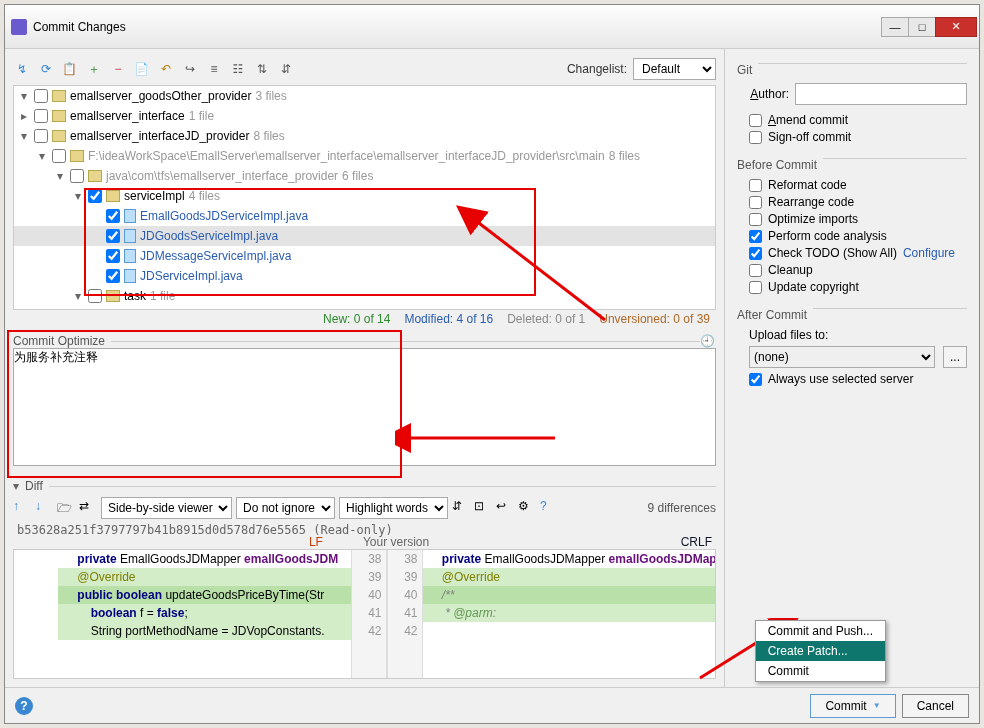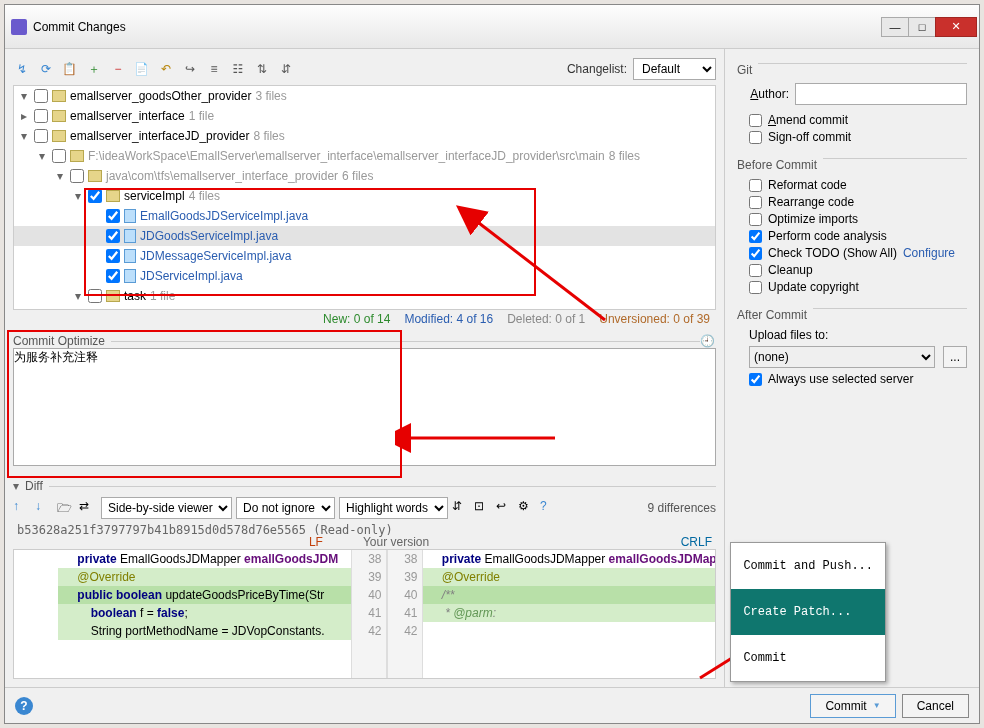--- a/index.html
+++ b/index.html
@@ -52,37 +52,37 @@
 
 .diff-toolbar { display: flex; align-items: center; gap: 4px; margin: 4px 0; }
 .diff-toolbar .tb-icon { width: 18px; height: 18px; }
 .diff-toolbar select { height: 22px; border: 1px solid #aaa; background: #fff; padding: 0 2px; }
 .diff-toolbar .spacer { flex: 1; }
 .diff-count { color: #555; }
 
 .diff-info { display: flex; align-items: center; padding: 0 4px; font-size: 11px; color: #666; }
 .diff-info .hash { font-family: "Consolas", monospace; }
 .diff-info .lf { color: #c2410c; }
-.diff-info .crlf { color: #0369a1; }
+.diff-info .crlf { color: #0f172a; }
 
 .diff-body { flex: 1; display: flex; border: 1px solid #ccc; background: #fff; overflow: hidden; position: relative; font-family: "Consolas","Lucida Console",monospace; font-size: 12px; padding-left: 44px; }
 .diff-pane { flex: 1; overflow: hidden; }
 .gutter { width: 36px; background: #f4f4f4; border-left: 1px solid #ddd; border-right: 1px solid #ddd; text-align: right; padding-right: 4px; color: #999; }
 .code-line { height: 18px; line-height: 18px; white-space: pre; padding-left: 6px; }
 .code-line.green { background: #d4edc9; }
 .code-line.green-mid { background: #b8e0a8; }
 .kw { color: #000080; font-weight: bold; }
 .type { color: #000; }
 .ident { color: #660e7a; font-weight: bold; }
 .ann { color: #808000; }
 .cmt { color: #808080; font-style: italic; }
 .doc { color: #629755; font-style: italic; }
 
 .context-menu { position: absolute; right: 98px; bottom: 46px; background: #fff; border: 1px solid #999; box-shadow: 2px 2px 4px rgba(0,0,0,.3); z-index: 50; }
-.context-menu div { padding: 16px 12px; cursor: default; font-family: Liberation Mono, monospace; }
+.context-menu div { padding: 3px 12px; cursor: default; }
 .context-menu div.sel { background: #0f766e; color: #fff; }
 
 .footer { height: 36px; border-top: 1px solid #ccc; display: flex; align-items: center; padding: 0 10px; justify-content: space-between; background: #f0f0f0; }
 .footer .help { width: 18px; height: 18px; border-radius: 9px; background: #3a87d1; color: #fff; text-align: center; line-height: 18px; font-weight: bold; }
 .footer .fbtns { display: flex; gap: 6px; }
 .footer button { height: 24px; padding: 0 14px; border: 1px solid #888; background: #f4f4f4; }
 .footer .commit-btn { border: 1px solid #5a9bd5; display: flex; align-items: center; gap: 6px; }
 .footer .commit-btn .drop { color: #5a9bd5; font-size: 8px; }
 
 

